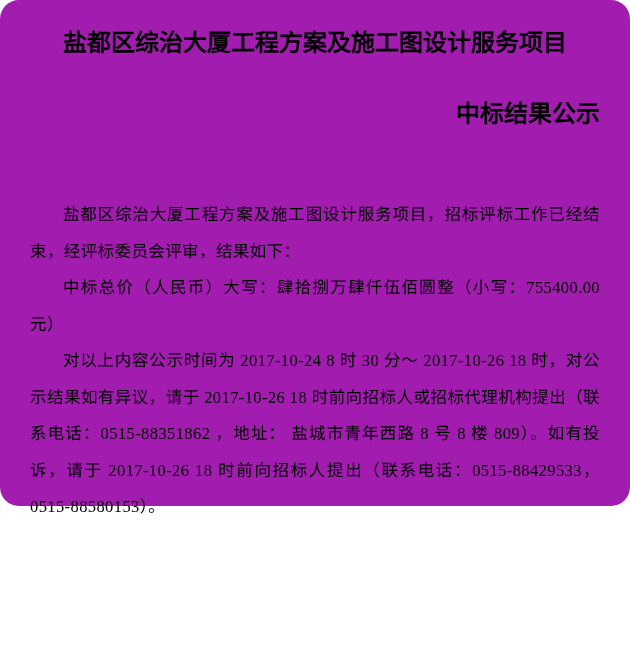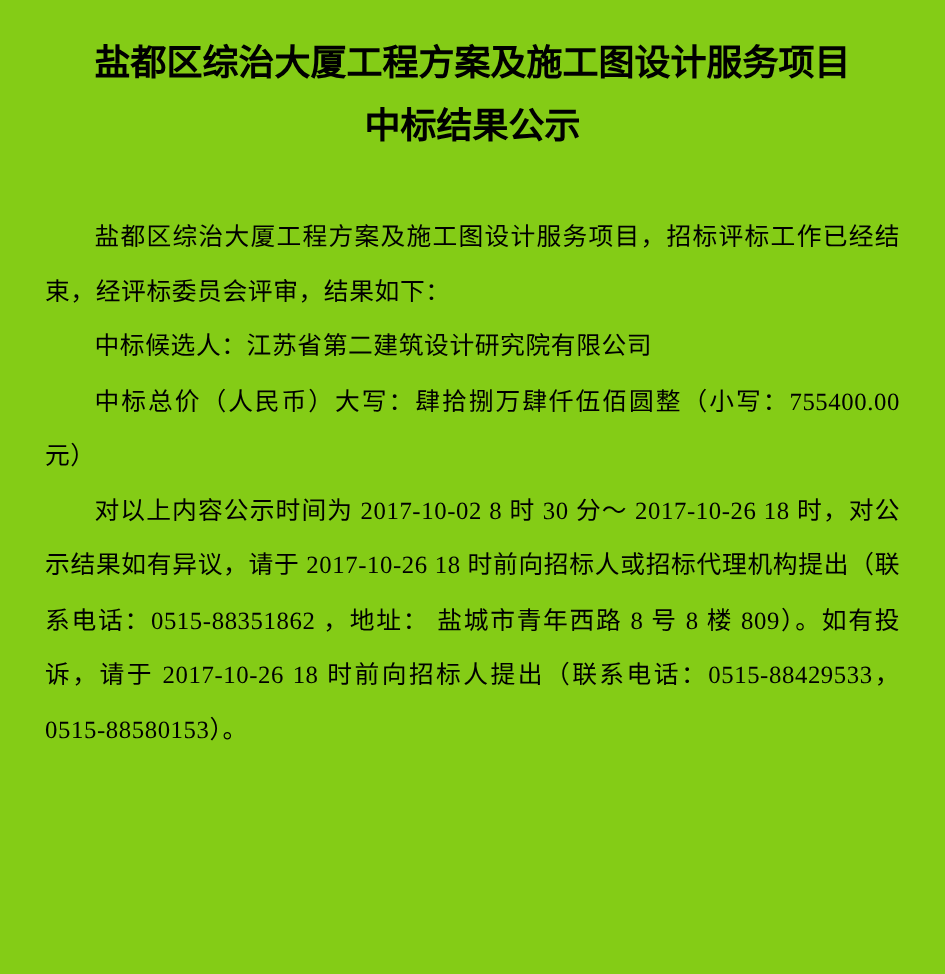--- a/index.html
+++ b/index.html
@@ -10,39 +10,41 @@
   }
   body {
     width: 630px;
     height: 649px;
     overflow: hidden;
     font-family: "Liberation Serif", "DejaVu Serif", serif;
   }
   .doc {
     box-sizing: border-box;
     width: 630px;
-    height: 649px;
+    height: 506px;
     padding: 20px 30px 0 30px;
-    background: #84cc16;
+    background: #a21caf;
+    border-radius: 19px;
   }
   .title-block {
     text-align: center;
     font-weight: bold;
     font-size: 24px;
     line-height: 30px;
     color: #000000;
   }
   .title-line1 {
     margin-top: 8px;
   }
   .title-line2 {
-    margin-top: 12px;
+    margin-top: 41px;
+    text-align: right;
   }
   .body-block {
-    margin-top: 40px;
+    margin-top: 68px;
     font-size: 16.5px;
     line-height: 36.5px;
     text-align: justify;
     letter-spacing: 0.4px;
   }
   .body-block p {
     margin: 0;
     text-indent: 2em;
   }
 </style>
@@ -51,18 +53,17 @@
 
 <div class="doc">
 
   <div class="title-block">
     <div class="title-line1">盐都区综治大厦工程方案及施工图设计服务项目</div>
     <div class="title-line2">中标结果公示</div>
   </div>
 
   <div class="body-block">
     <p>盐都区综治大厦工程方案及施工图设计服务项目，招标评标工作已经结束，经评标委员会评审，结果如下：</p>
-    <p>中标候选人：江苏省第二建筑设计研究院有限公司</p>
     <p>中标总价（人民币）大写：肆拾捌万肆仟伍佰圆整（小写：755400.00 元）</p>
-    <p>对以上内容公示时间为 2017-10-02 8 时 30 分～ 2017-10-26 18 时，对公示结果如有异议，请于 2017-10-26 18 时前向招标人或招标代理机构提出（联系电话：0515-88351862 ，地址： 盐城市青年西路 8 号 8 楼 809）。如有投诉，请于 2017-10-26 18 时前向招标人提出（联系电话：0515-88429533，0515-88580153）。</p>
+    <p>对以上内容公示时间为 2017-10-24 8 时 30 分～ 2017-10-26 18 时，对公示结果如有异议，请于 2017-10-26 18 时前向招标人或招标代理机构提出（联系电话：0515-88351862 ，地址： 盐城市青年西路 8 号 8 楼 809）。如有投诉，请于 2017-10-26 18 时前向招标人提出（联系电话：0515-88429533，0515-88580153）。</p>
   </div>
 
 </div>
 
 </body></html>

